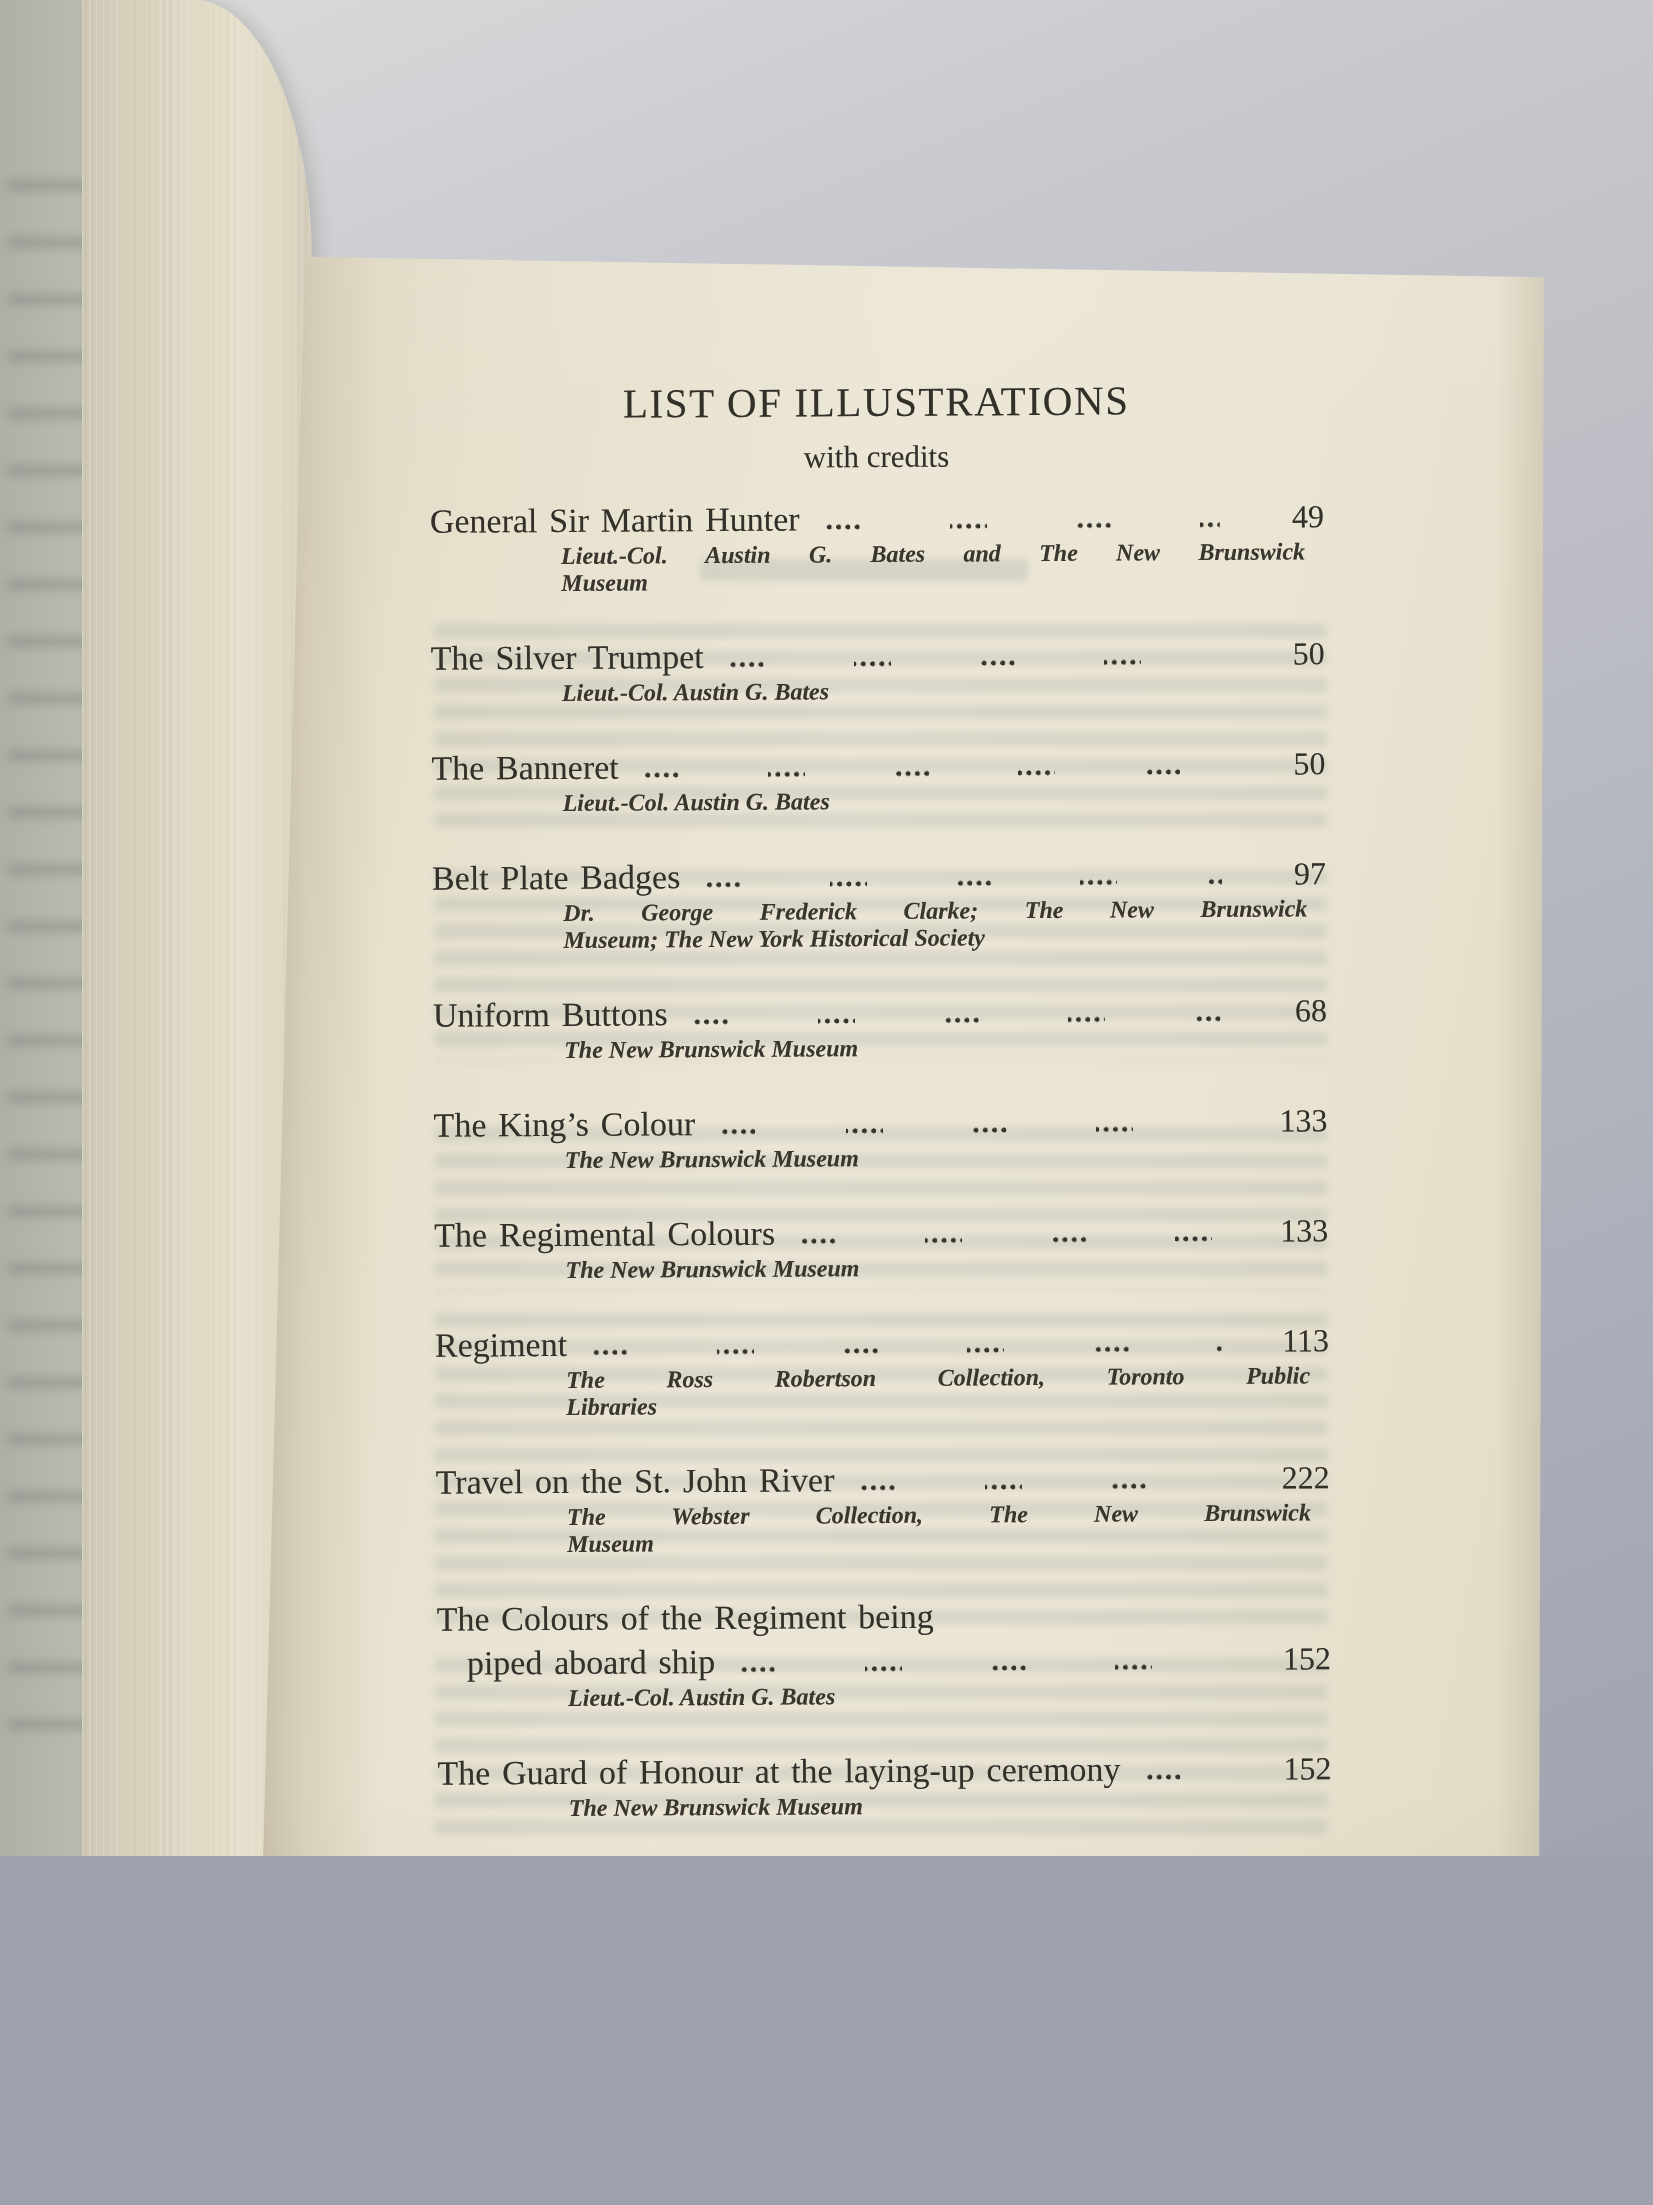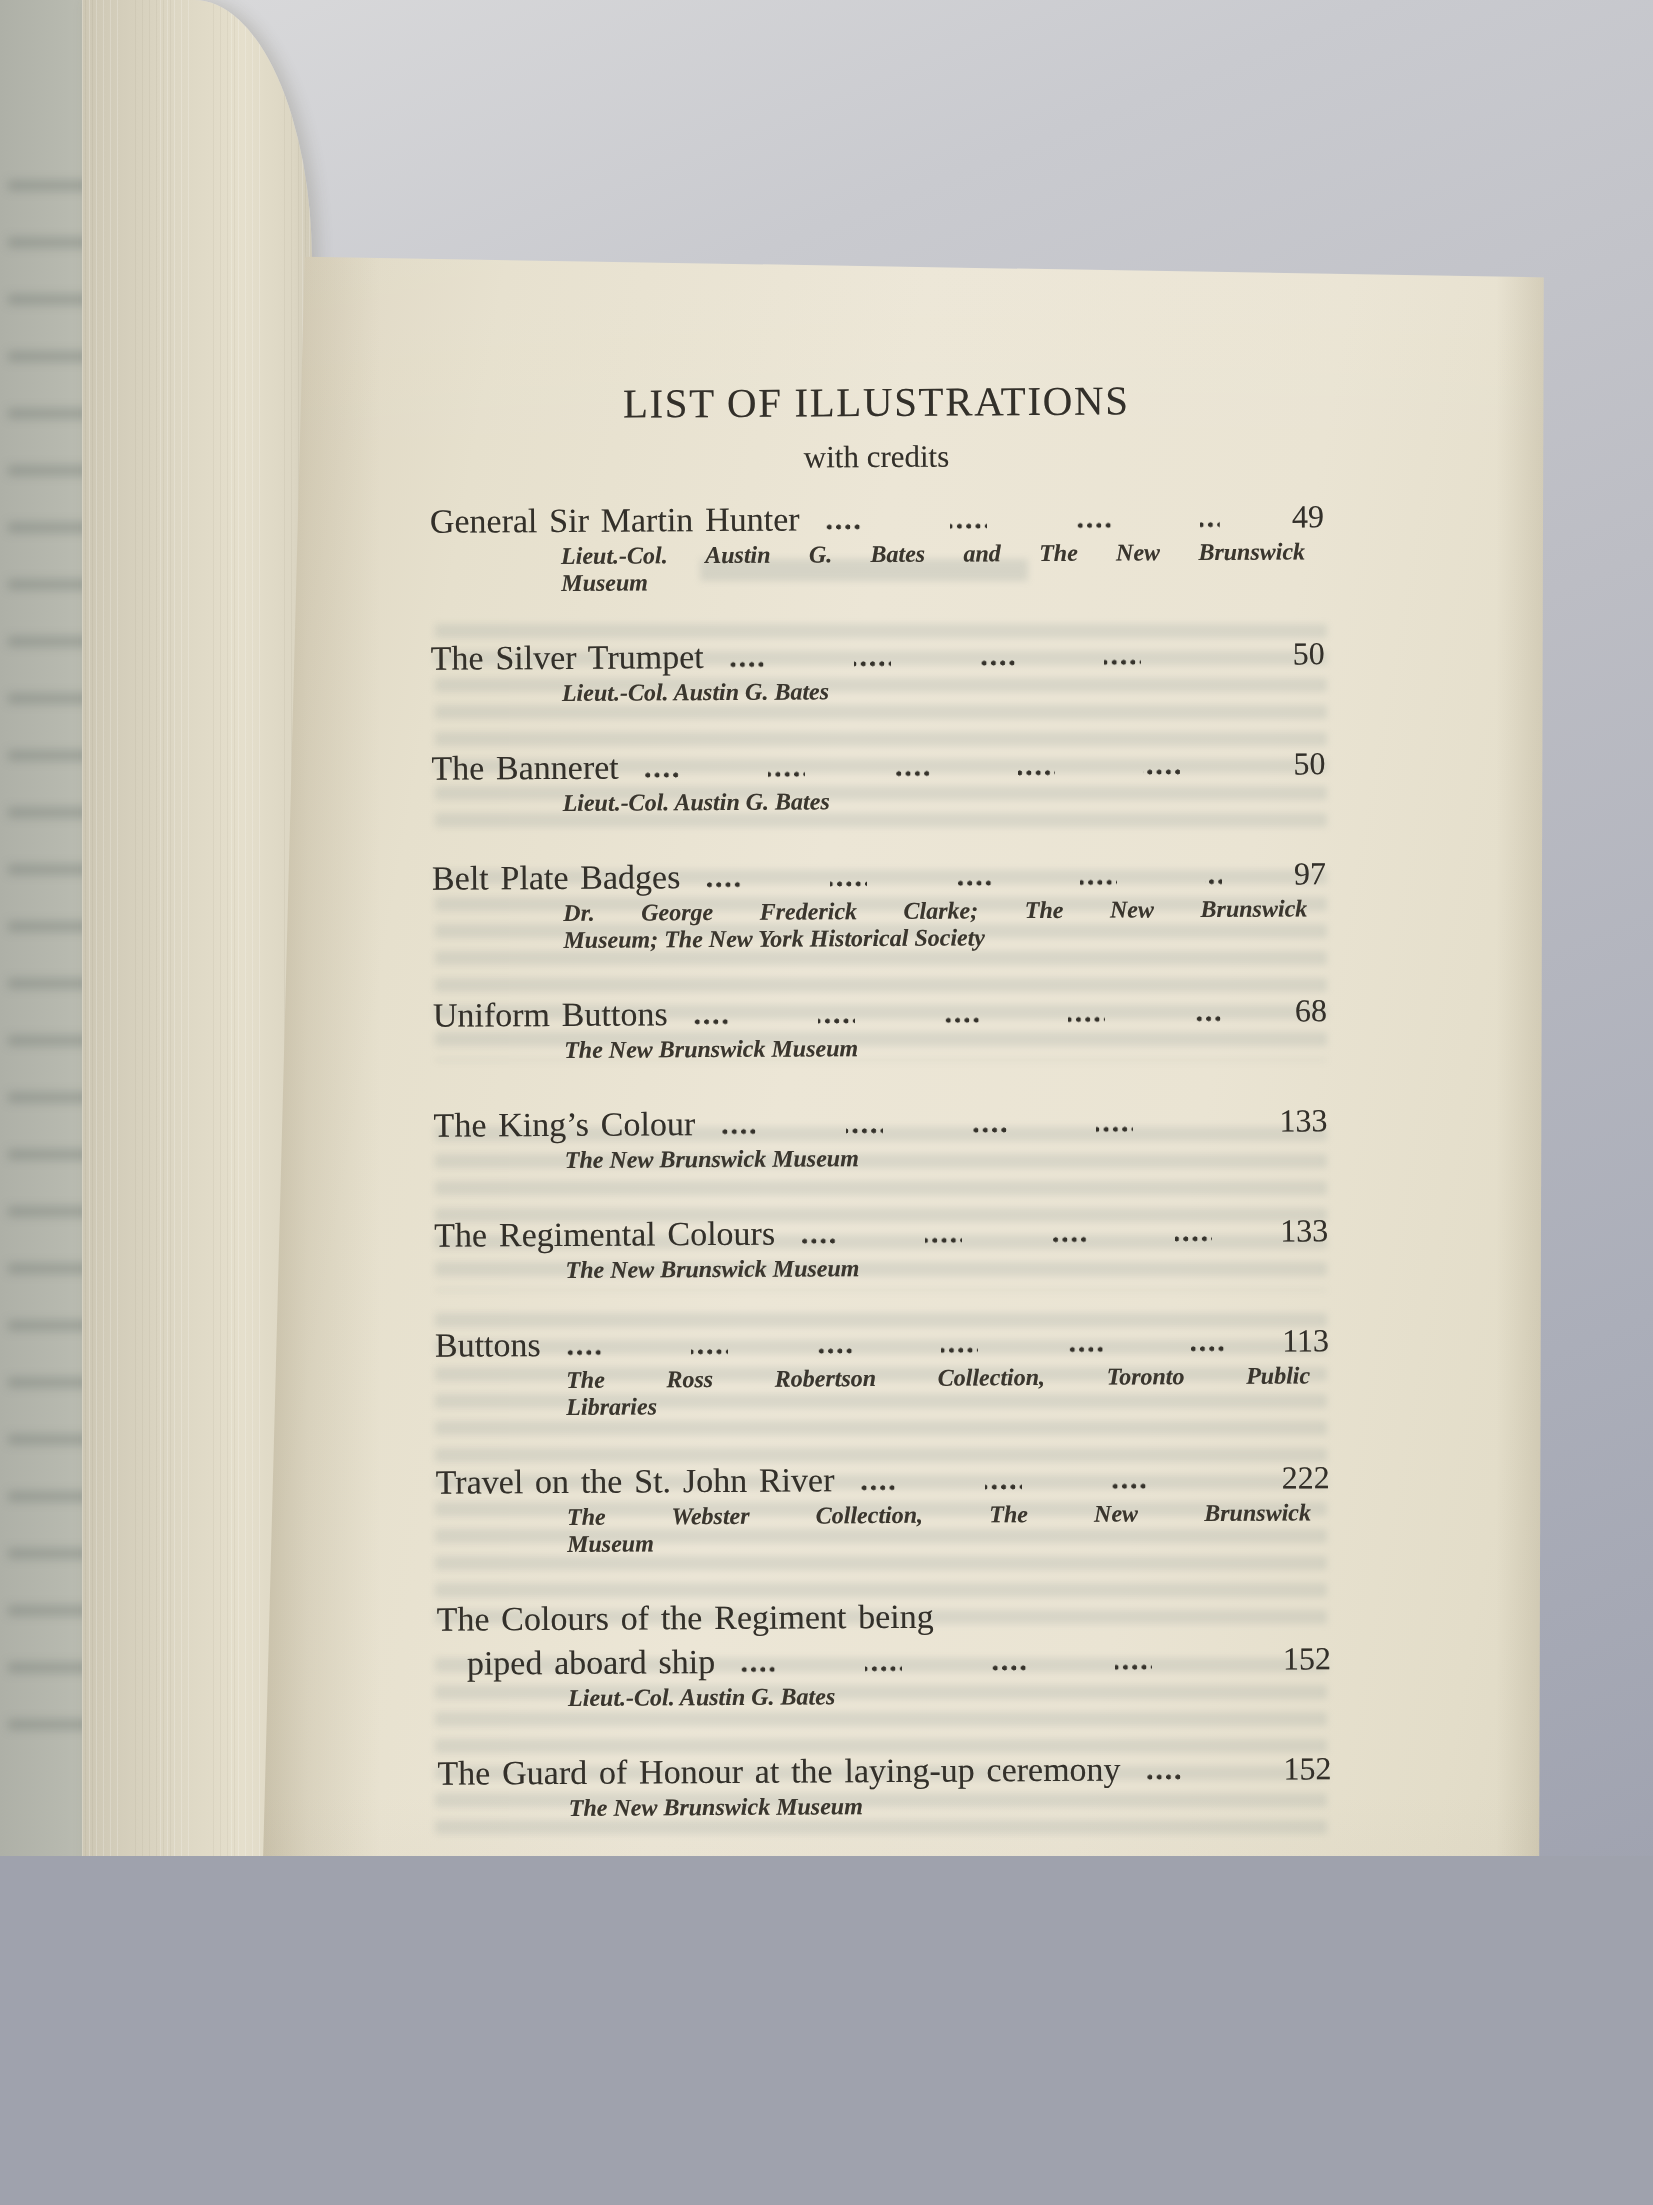--- a/index.html
+++ b/index.html
@@ -202,21 +202,21 @@
               <span class="entry-title">The Regimental Colours</span>
               <span class="leader"></span>
               <span class="pagenum">133</span>
             </div>
             <div class="credit">
               <div class="credit-line">The New Brunswick Museum</div>
             </div>
           </div>
           <div class="entry">
             <div class="entry-row">
-              <span class="entry-title">Buttons</span>
+              <span class="entry-title">Regiment</span>
               <span class="leader"></span>
               <span class="pagenum">113</span>
             </div>
             <div class="credit">
               <div class="credit-line full">The Ross Robertson Collection, Toronto Public</div>
               <div class="credit-line">Libraries</div>
             </div>
           </div>
           <div class="entry">
             <div class="entry-row">

